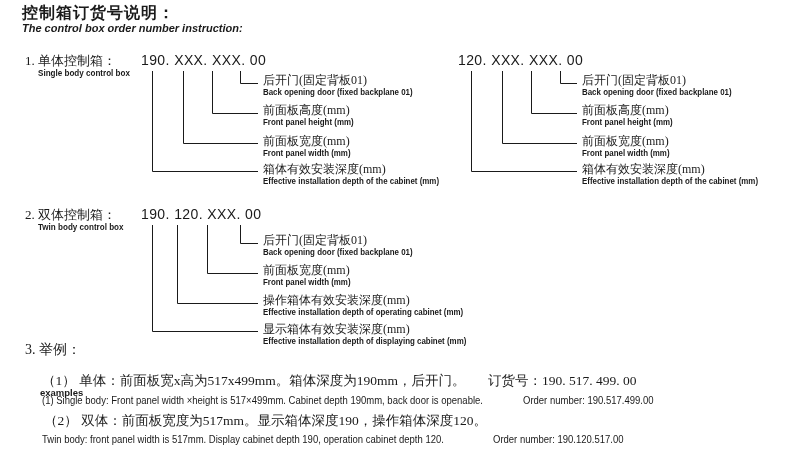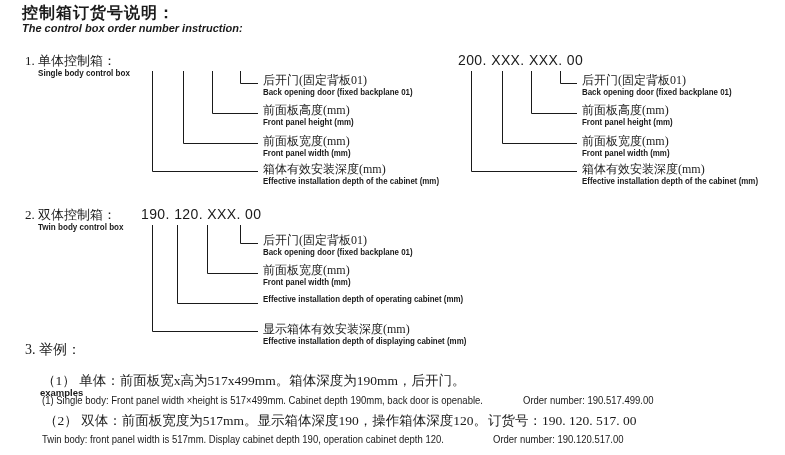--- a/index.html
+++ b/index.html
@@ -48,21 +48,22 @@
       <path d="M152.5,225 V331.5 H258"></path>
     </g>
   </svg>
 
   <div class="abs title-zh" style="left:22px;top:3px">控制箱订货号说明：</div>
   <div class="abs subtitle-en" style="left:22px;top:22px">The control box order number instruction:</div>
 
   <div class="abs sec-zh" style="left:25px;top:52px">1. 单体控制箱：</div>
   <div class="abs sec-en" style="left:38px;top:68px">Single body control box</div>
 
-  <div class="abs code" style="left:458px;top:52px">200. XXX. XXX. 00</div>
+  <div class="abs code" style="left:141px;top:52px">190. XXX. XXX. 00</div>
+  <div class="abs code" style="left:458px;top:52px">120. XXX. XXX. 00</div>
 
   <div class="abs" style="left:263px;top:74px">
     <div class="zh-label">后开门(固定背板01)</div>
     <div class="en-label">Back opening door (fixed backplane 01)</div>
   </div>
   <div class="abs" style="left:263px;top:104px">
     <div class="zh-label">前面板高度(mm)</div>
     <div class="en-label">Front panel height (mm)</div>
   </div>
   <div class="abs" style="left:263px;top:135px">
@@ -98,32 +99,33 @@
 
   <div class="abs" style="left:263px;top:234px">
     <div class="zh-label">后开门(固定背板01)</div>
     <div class="en-label">Back opening door (fixed backplane 01)</div>
   </div>
   <div class="abs" style="left:263px;top:264px">
     <div class="zh-label">前面板宽度(mm)</div>
     <div class="en-label">Front panel width (mm)</div>
   </div>
   <div class="abs" style="left:263px;top:294px">
+    <div class="zh-label">操作箱体有效安装深度(mm)</div>
     <div class="en-label">Effective installation depth of operating cabinet (mm)</div>
   </div>
   <div class="abs" style="left:263px;top:323px">
     <div class="zh-label">显示箱体有效安装深度(mm)</div>
     <div class="en-label">Effective installation depth of displaying cabinet (mm)</div>
   </div>
 
   <div class="abs ex-zh" style="left:25px;top:341px;font-size:14px">3. 举例：</div>
   <div class="abs examples-en" style="left:40px;top:359px">examples</div>
 
   <div class="abs ex-zh" style="left:42px;top:372px">（1） 单体：前面板宽x高为517x499mm。箱体深度为190mm，后开门。</div>
+  <div class="abs ex-zh" style="left:488px;top:372px">订货号：190. 517. 499. 00</div>
   <div class="abs ex-en" style="left:42px;top:395px">(1) Single body: Front panel width ×height is 517×499mm. Cabinet depth 190mm, back door is openable.</div>
   <div class="abs ex-en" style="left:523px;top:395px">Order number: 190.517.499.00</div>
 
   <div class="abs ex-zh" style="left:44px;top:412px">（2） 双体：前面板宽度为517mm。显示箱体深度190，操作箱体深度120。</div>
-  <div class="abs ex-zh" style="left:488px;top:412px">订货号：190. 120. 517. 00</div>
   <div class="abs ex-en" style="left:42px;top:434px">Twin body: front panel width is 517mm. Display cabinet depth 190, operation cabinet depth 120.</div>
   <div class="abs ex-en" style="left:493px;top:434px">Order number: 190.120.517.00</div>
 
 </div>
 
 </body></html>

